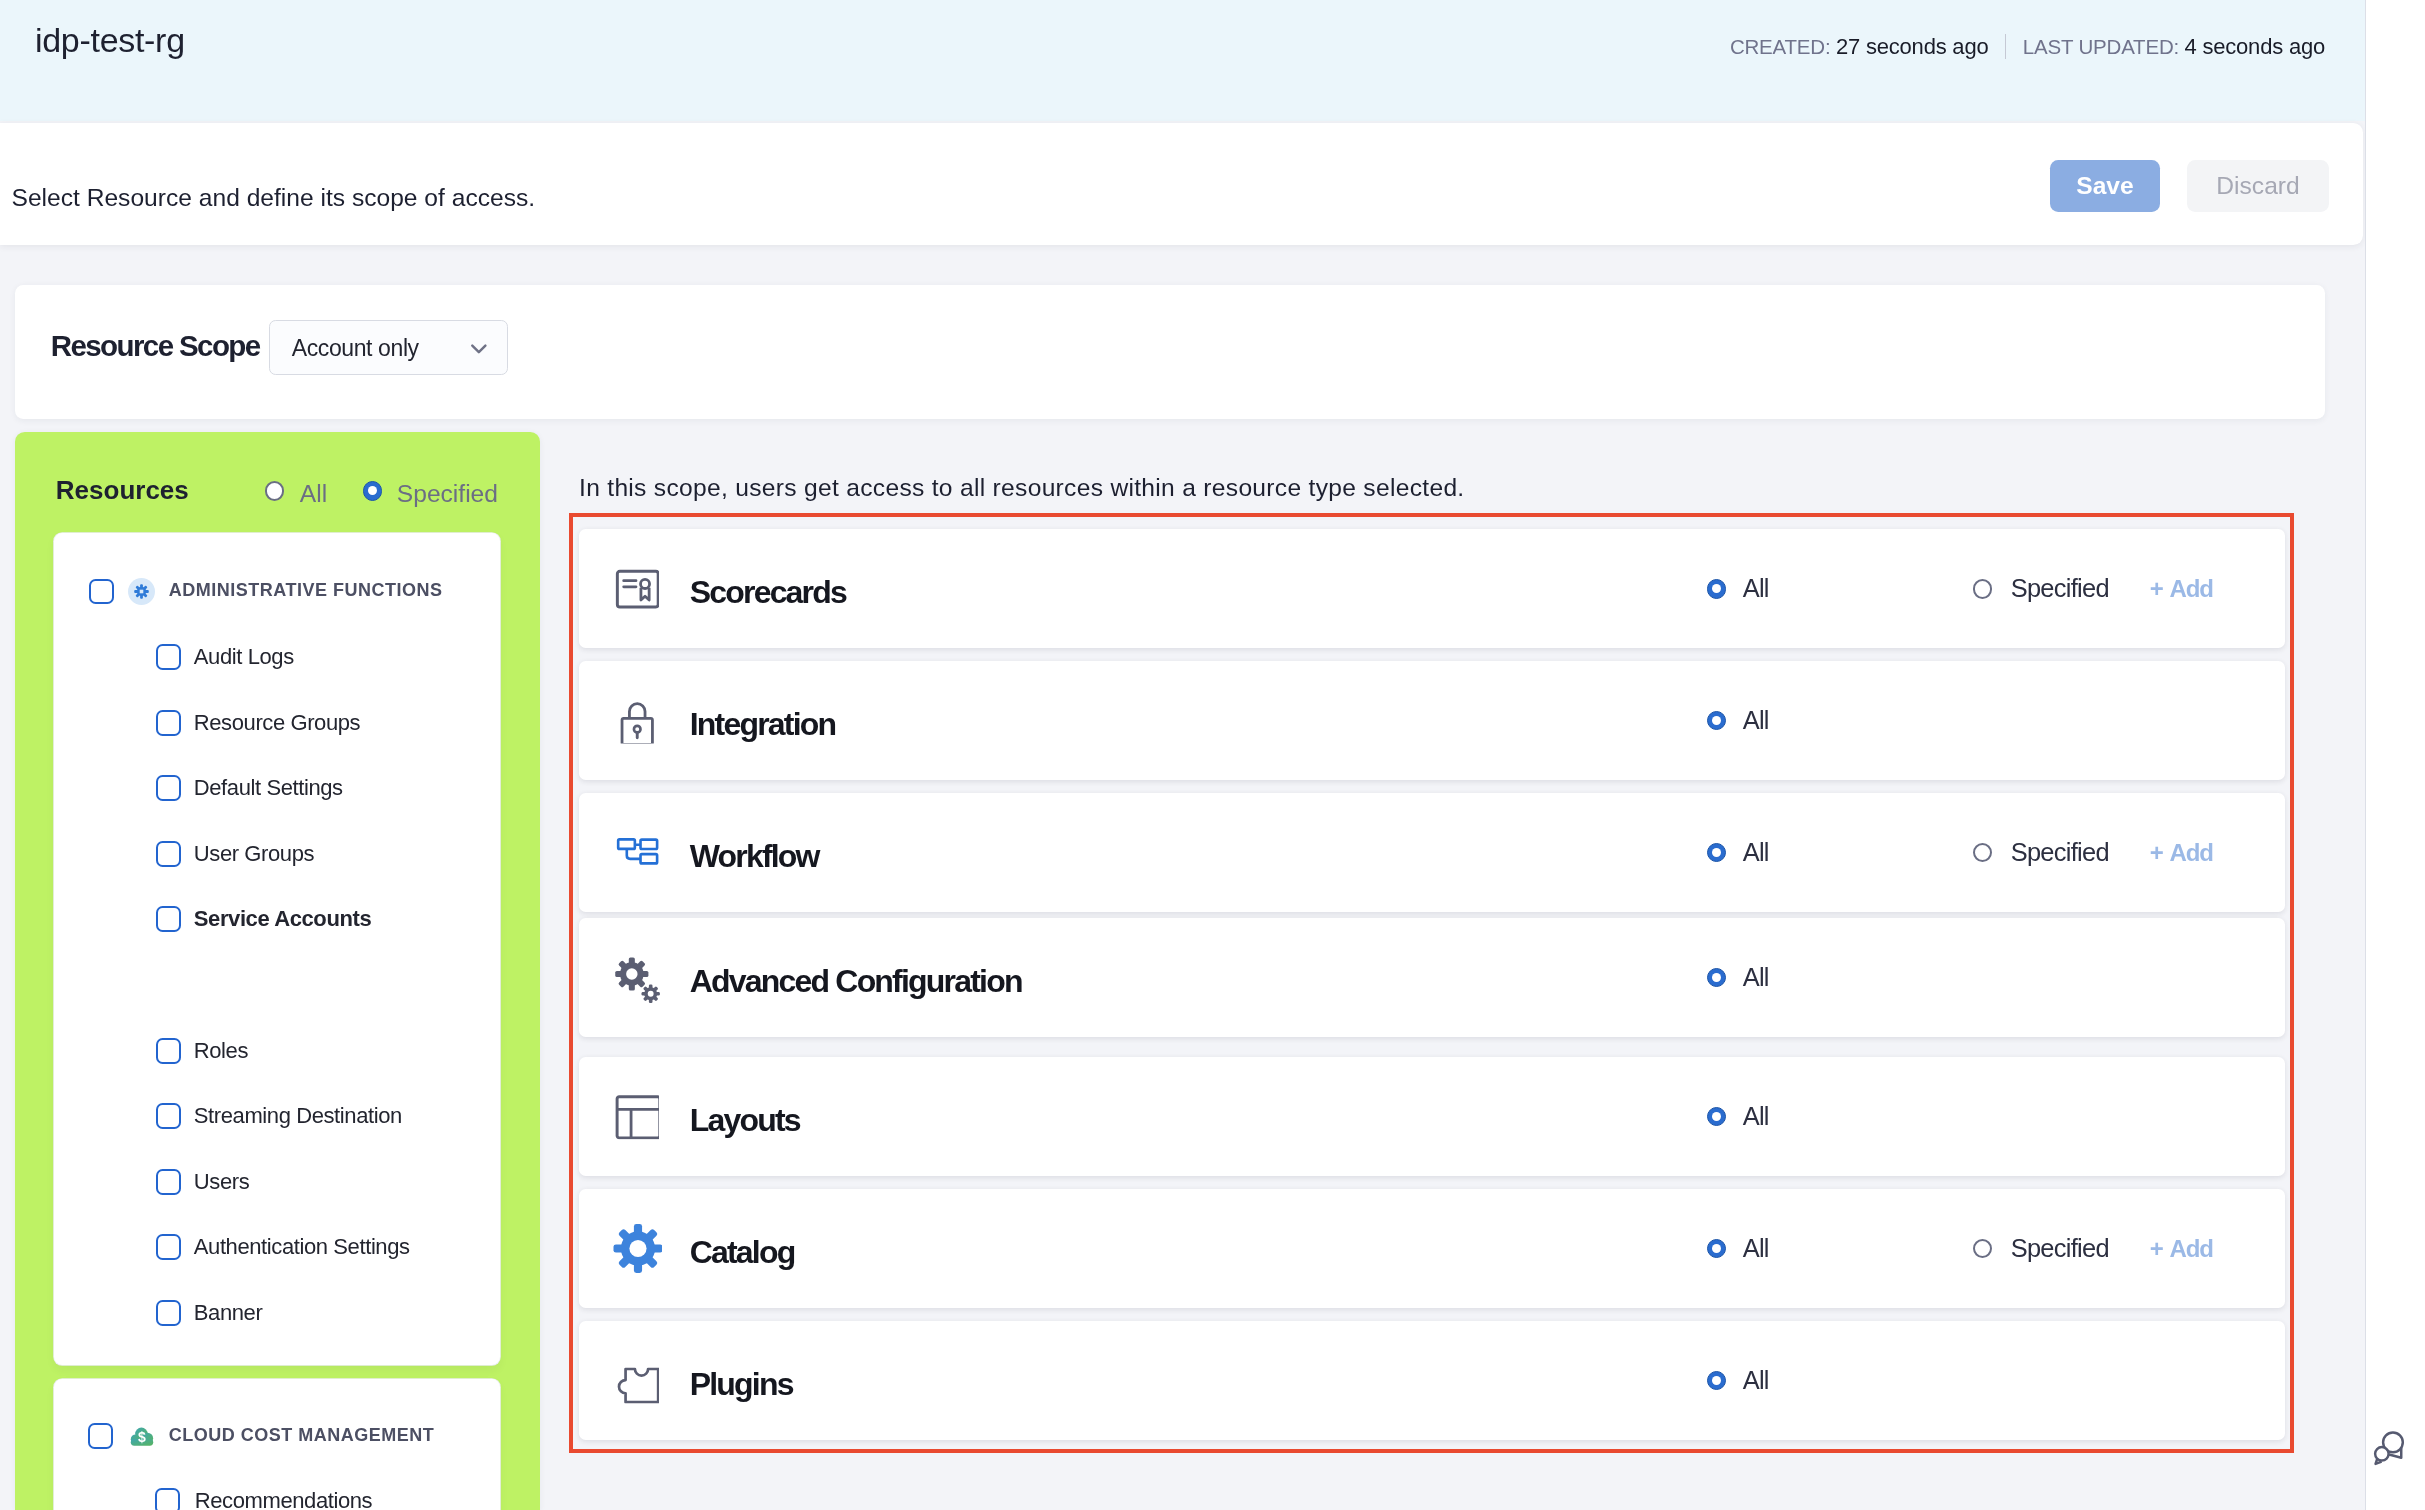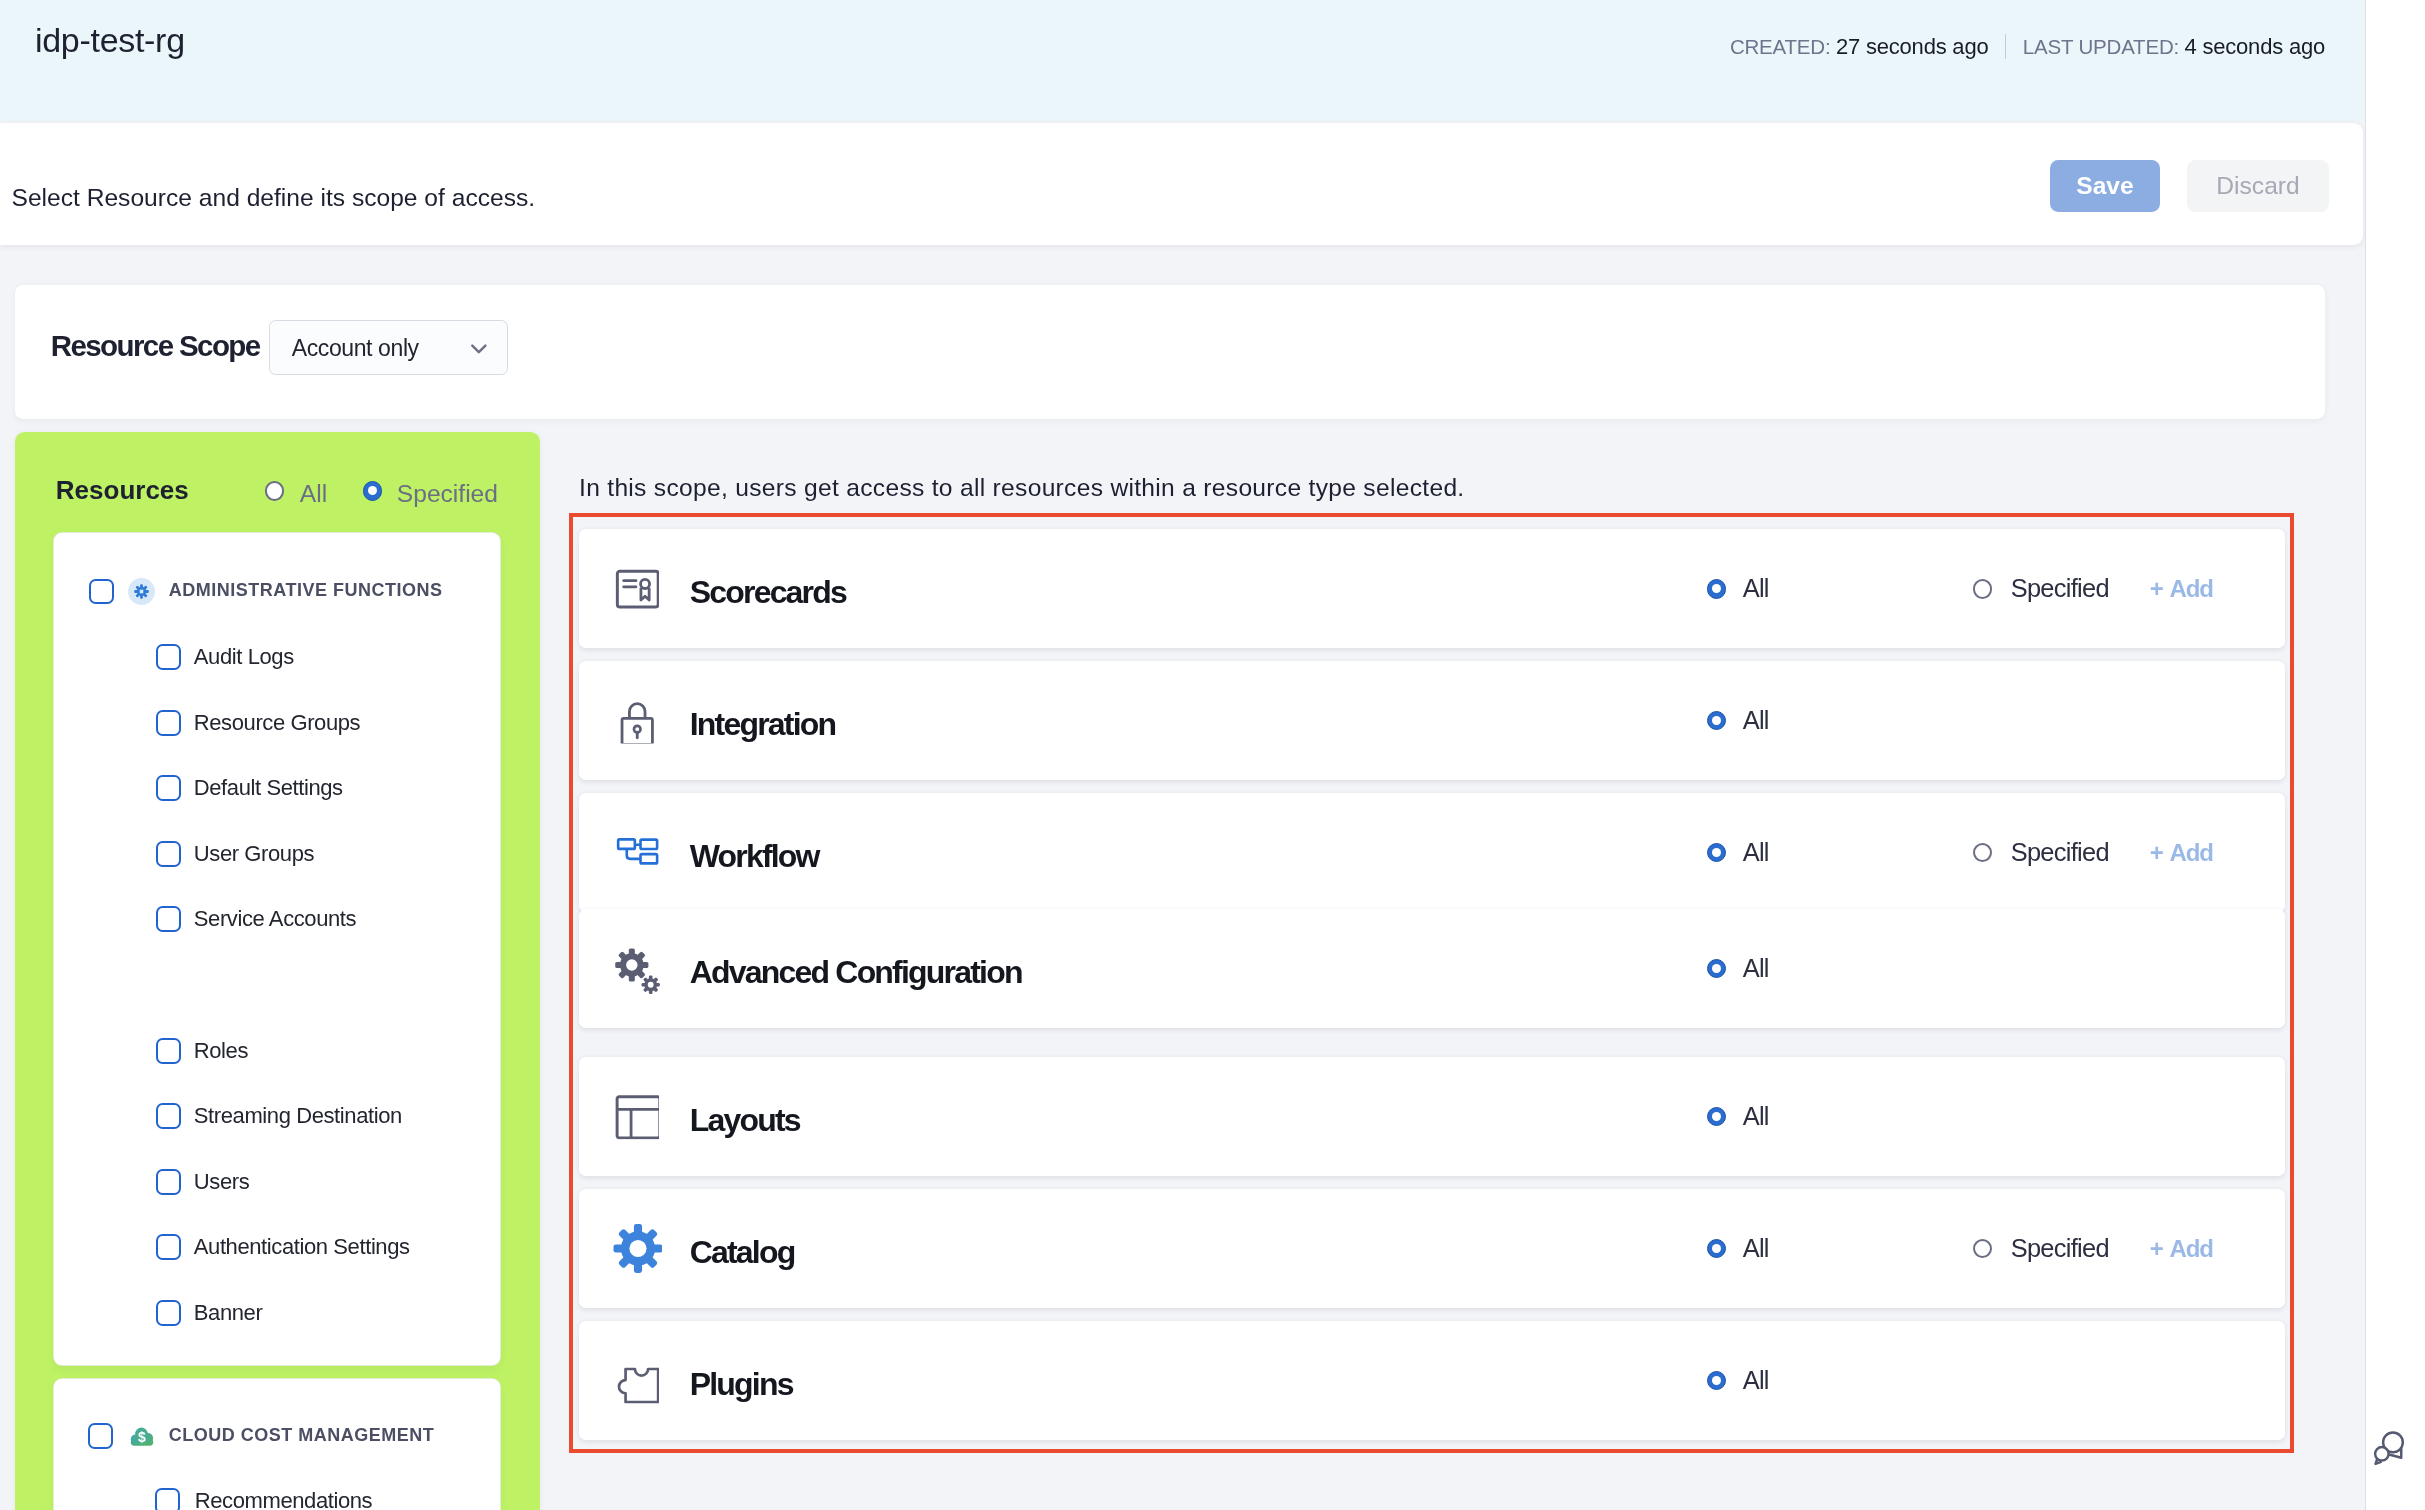--- a/index.html
+++ b/index.html
@@ -116,21 +116,21 @@
           <div class="itm">Resource Groups</div>
         </div>
       <div class="lrow" style="top:222px;">
           <div class="ck" style="left:102px;"></div>
           <div class="itm">Default Settings</div>
         </div>
       <div class="lrow" style="top:288px;">
           <div class="ck" style="left:102px;"></div>
           <div class="itm">User Groups</div>
         </div>
-      <div class="lrow" style="top:353px;">
+      <div class="lrow" style="top:353px;font-weight:bold;">
           <div class="ck" style="left:102px;"></div>
           <div class="itm">Service Accounts</div>
         </div>
       <div class="lrow" style="top:485px;">
           <div class="ck" style="left:102px;"></div>
           <div class="itm">Roles</div>
         </div>
       <div class="lrow" style="top:550px;">
           <div class="ck" style="left:102px;"></div>
           <div class="itm">Streaming Destination</div>
@@ -217,21 +217,21 @@
           </svg></div>
       <div class="rtitle">Workflow</div>
       <div class="rg" style="left:0;">
         <div class="radio-sel" style="left:1128px;"></div>
         <div class="rlab" style="left:1164px;">All</div>
         <div class="radio" style="left:1394px;"></div>
         <div class="rlab" style="left:1432px;">Specified</div>
         <div class="addlab" style="left:1571px;">+ Add</div>
       </div>
     </div>
-    <div class="rrow" style="top:392px;padding-left:20px;">
+    <div class="rrow" style="top:401px;padding-left:20px;">
       <div class="ric" style="left:32px;"><svg width="49" height="54" viewBox="0 0 60 66">
             <g fill="#5b5e72">
               <circle cx="25.5" cy="28.7" r="14.5"></circle>
               <g>
                 <rect x="21.8" y="8.4" width="7.4" height="10" rx="2"></rect>
                 <rect x="21.8" y="39" width="7.4" height="10" rx="2"></rect>
                 <rect x="5.2" y="25" width="10" height="7.4" rx="2"></rect>
                 <rect x="35.8" y="25" width="10" height="7.4" rx="2"></rect>
                 <g transform="rotate(45 25.5 28.7)">
                   <rect x="21.8" y="8.4" width="7.4" height="10" rx="2"></rect>

